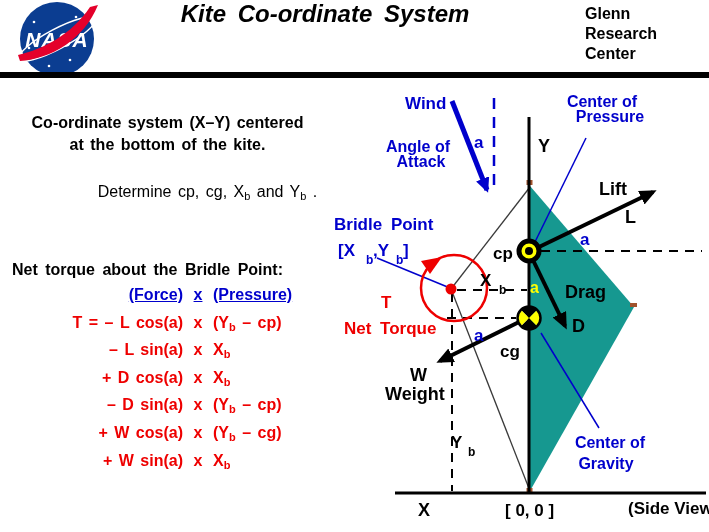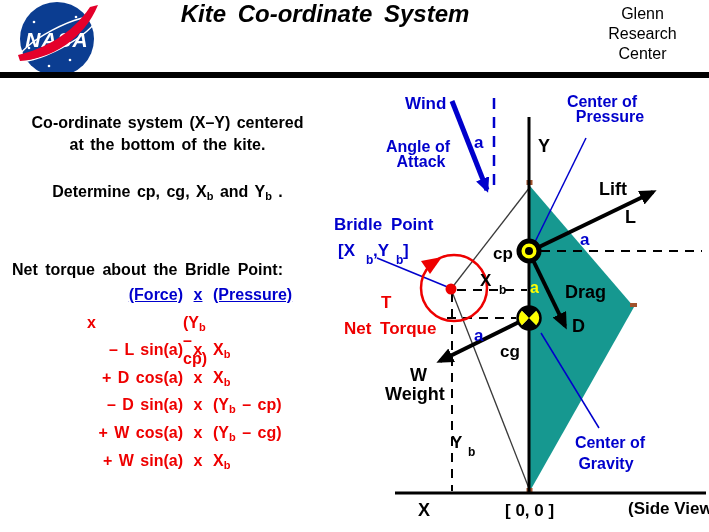--- a/index.html
+++ b/index.html
@@ -7,28 +7,28 @@
     --nasa_blue:#0B3D91; --nasa_red:#E4002B; --brown:#A0522D;
   }
   html,body{margin:0;padding:0;background:#fff;}
   .page{position:relative;width:709px;height:532px;background:#fff;overflow:hidden;
         font-family:"Liberation Sans",sans-serif;color:#000;}
   
   .nasa-logo{position:absolute;left:2px;top:0px;}
   .titles{position:absolute;left:110px;top:2px;width:430px;text-align:center;}
   .title{font-size:29px;font-weight:bold;font-style:italic;line-height:36px;word-spacing:9px;letter-spacing:0.5px;}
   .subtitle{font-size:24px;font-weight:bold;font-style:italic;line-height:24px;word-spacing:5px;}
-  .org{position:absolute;left:585px;top:4px;width:115px;text-align:center;
-       font-size:16px;font-weight:normal;line-height:20px;}
+  .org{position:absolute;left:585px;top:4px;width:115px;text-align:left;
+       font-size:16px;font-weight:bold;line-height:20px;}
   .rule{position:absolute;left:0;top:72px;width:709px;height:6px;background:#000;}
   
   .intro{position:absolute;left:0;top:112px;width:335px;text-align:center;
          font-size:16px;font-weight:bold;line-height:22px;word-spacing:2px;}
   .determine{position:absolute;left:0;top:183px;width:335px;text-align:center;
-         font-size:16px;font-weight:bold;word-spacing:2px;}
+         font-size:16px;font-weight:normal;word-spacing:2px;padding-left:40px;}
   .nt-heading{position:absolute;left:12px;top:261px;font-size:16px;font-weight:bold;word-spacing:3px;}
   .eq-table{position:absolute;left:0;top:286px;width:358px;}
   .eq-row{display:grid;grid-template-columns:183px 30px 1fr;align-items:baseline;
           height:27.6px;font-size:16px;font-weight:bold;word-spacing:2px;}
   .eq-force{text-align:right;}
   .eq-times{text-align:center;}
   .eq-dist{text-align:left;}
   .row-blue{color:var(--blue);text-decoration:underline;}
   .row-red{color:var(--red);}
   sub{font-size:11px;line-height:0;vertical-align:-3px;}
@@ -92,20 +92,21 @@
 
   <div class="nt-heading">Net  torque  about  the  Bridle  Point:</div>
 
   <div class="eq-table">
     <div class="eq-row row-blue">
       <span class="eq-force">(Force)</span>
       <span class="eq-times">x</span>
       <span class="eq-dist">(Pressure)</span>
     </div>
     <div class="eq-row row-red">
+      <span class="eq-force"><span>T  =  – L cos(a)</span></span>
       <span class="eq-times">x</span>
       <span class="eq-dist"><span>(Y</span><sub>b</sub><span> –  cp)</span></span>
     </div>
     <div class="eq-row row-red">
       <span class="eq-force"><span>– L sin(a)</span></span>
       <span class="eq-times">x</span>
       <span class="eq-dist"><span>X</span><sub>b</sub></span>
     </div>
     <div class="eq-row row-red">
       <span class="eq-force"><span>+ D cos(a)</span></span>

